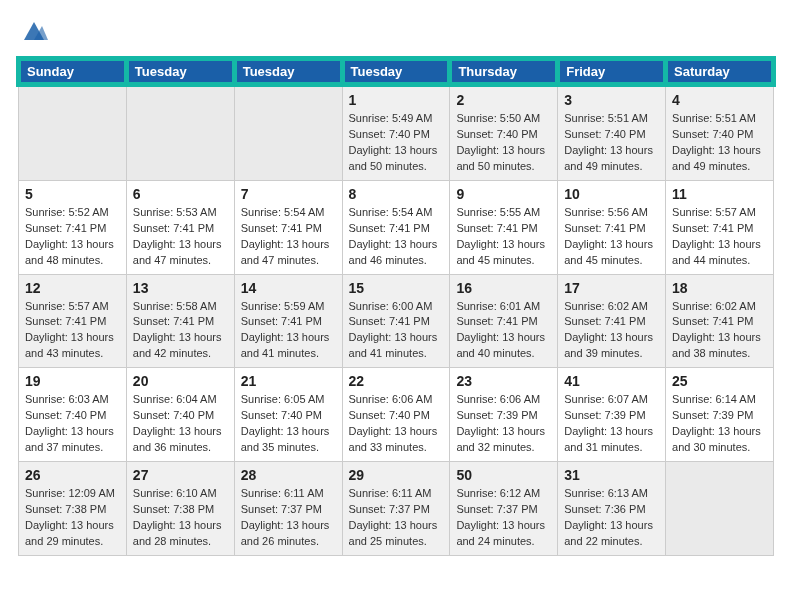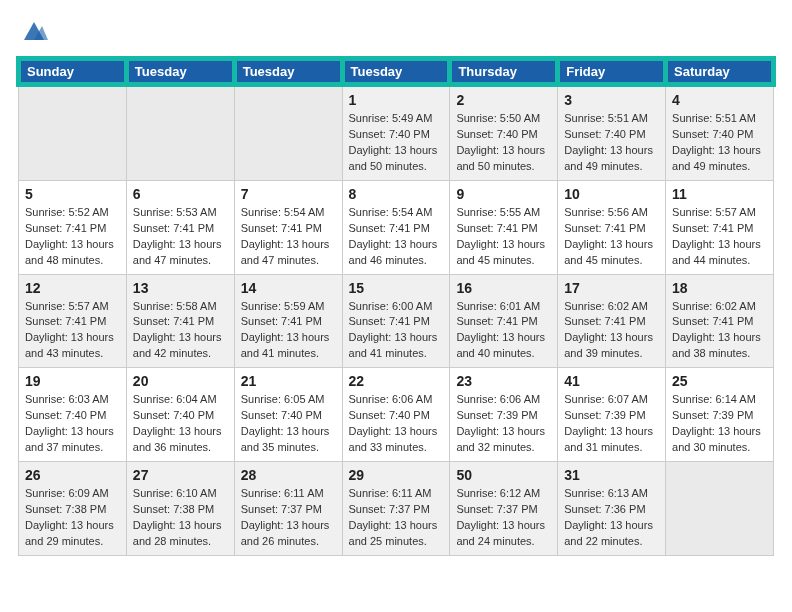--- a/index.html
+++ b/index.html
@@ -302,21 +302,21 @@
           <div class="day-number">25</div>
           <div class="day-info">Sunrise: 6:14 AM
 Sunset: 7:39 PM
 Daylight: 13 hours
 and 30 minutes.</div>
         </td>
       </tr>
       <tr class="row-shaded">
         <td>
           <div class="day-number">26</div>
-          <div class="day-info">Sunrise: 6:09 AM
+          <div class="day-info">Sunrise: 12:09 AM
 Sunset: 7:38 PM
 Daylight: 13 hours
 and 29 minutes.</div>
         </td>
         <td>
           <div class="day-number">27</div>
           <div class="day-info">Sunrise: 6:10 AM
 Sunset: 7:38 PM
 Daylight: 13 hours
 and 28 minutes.</div>

